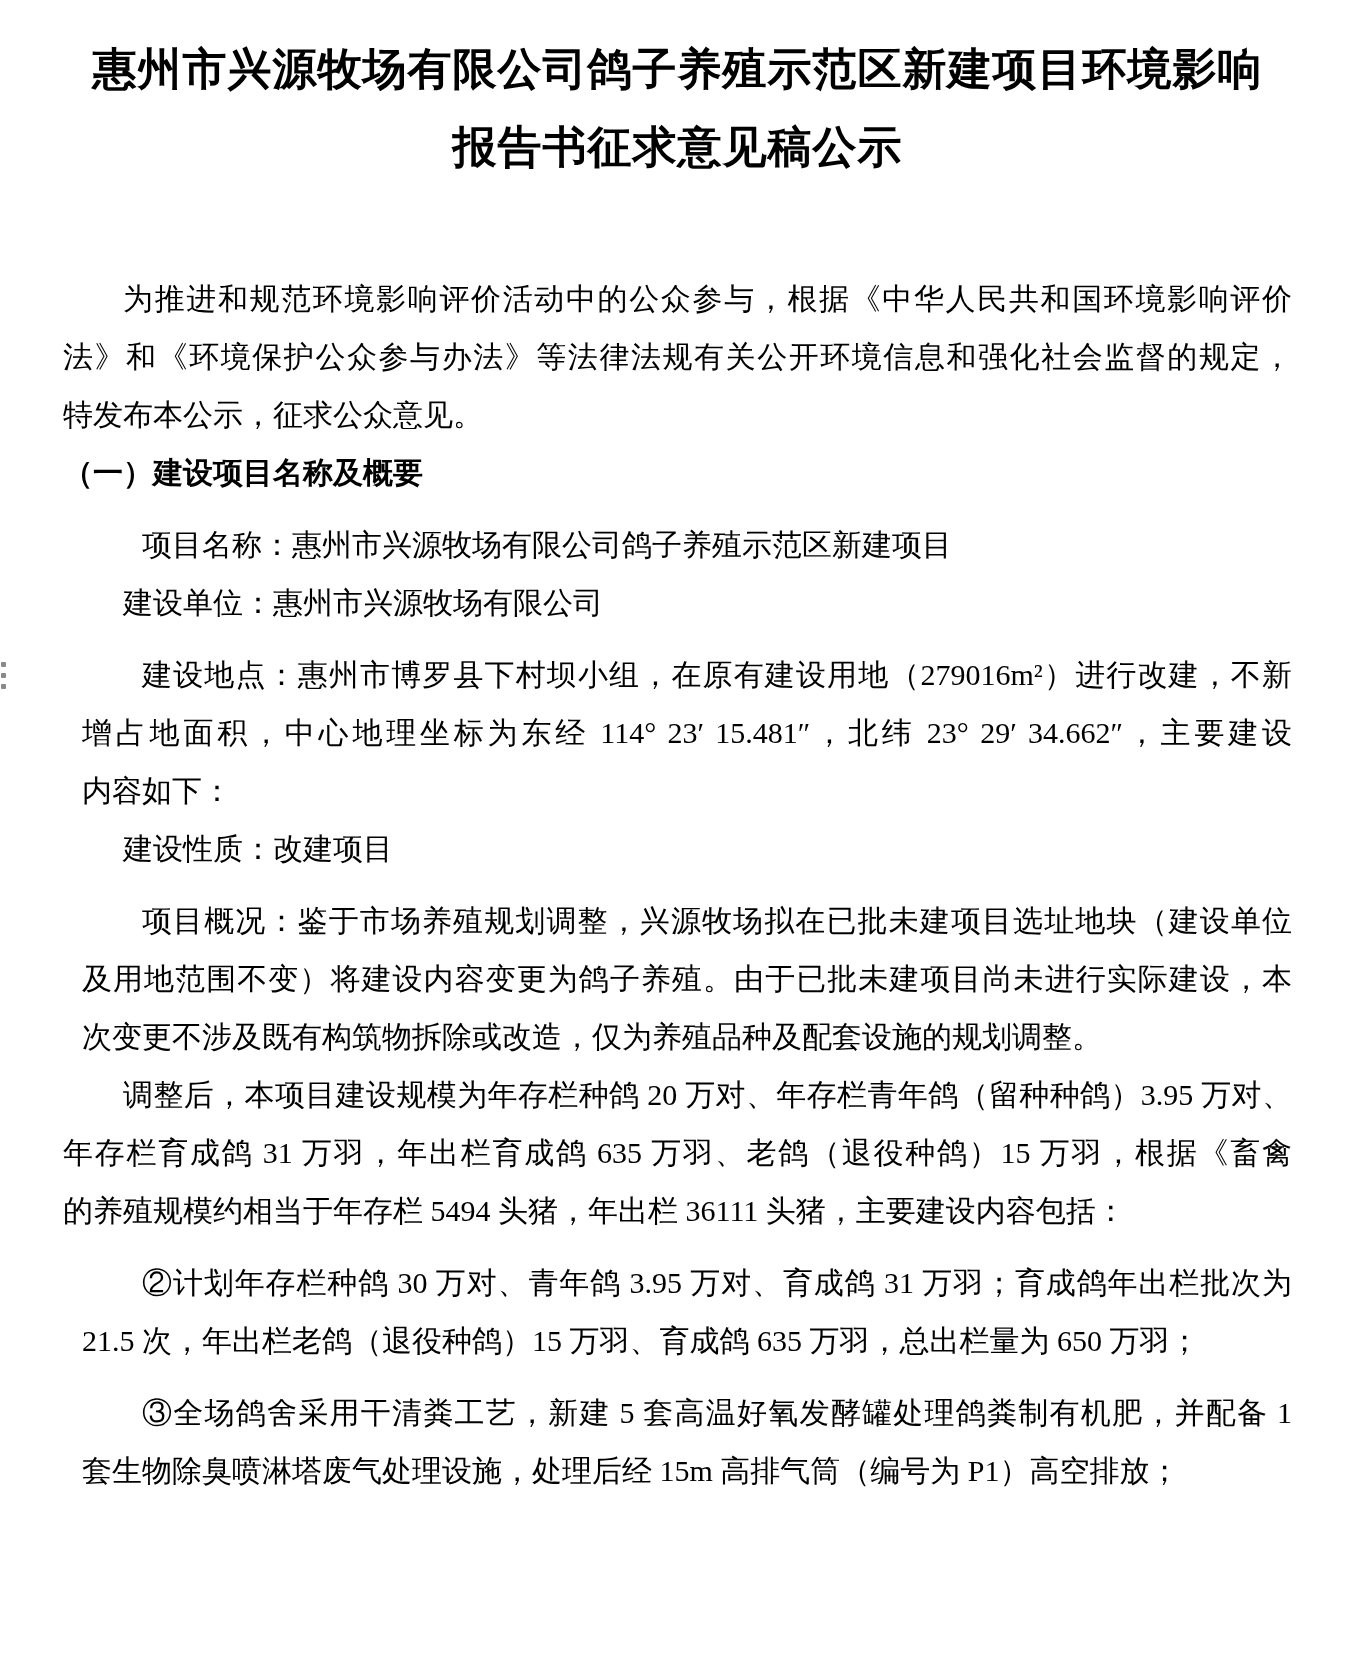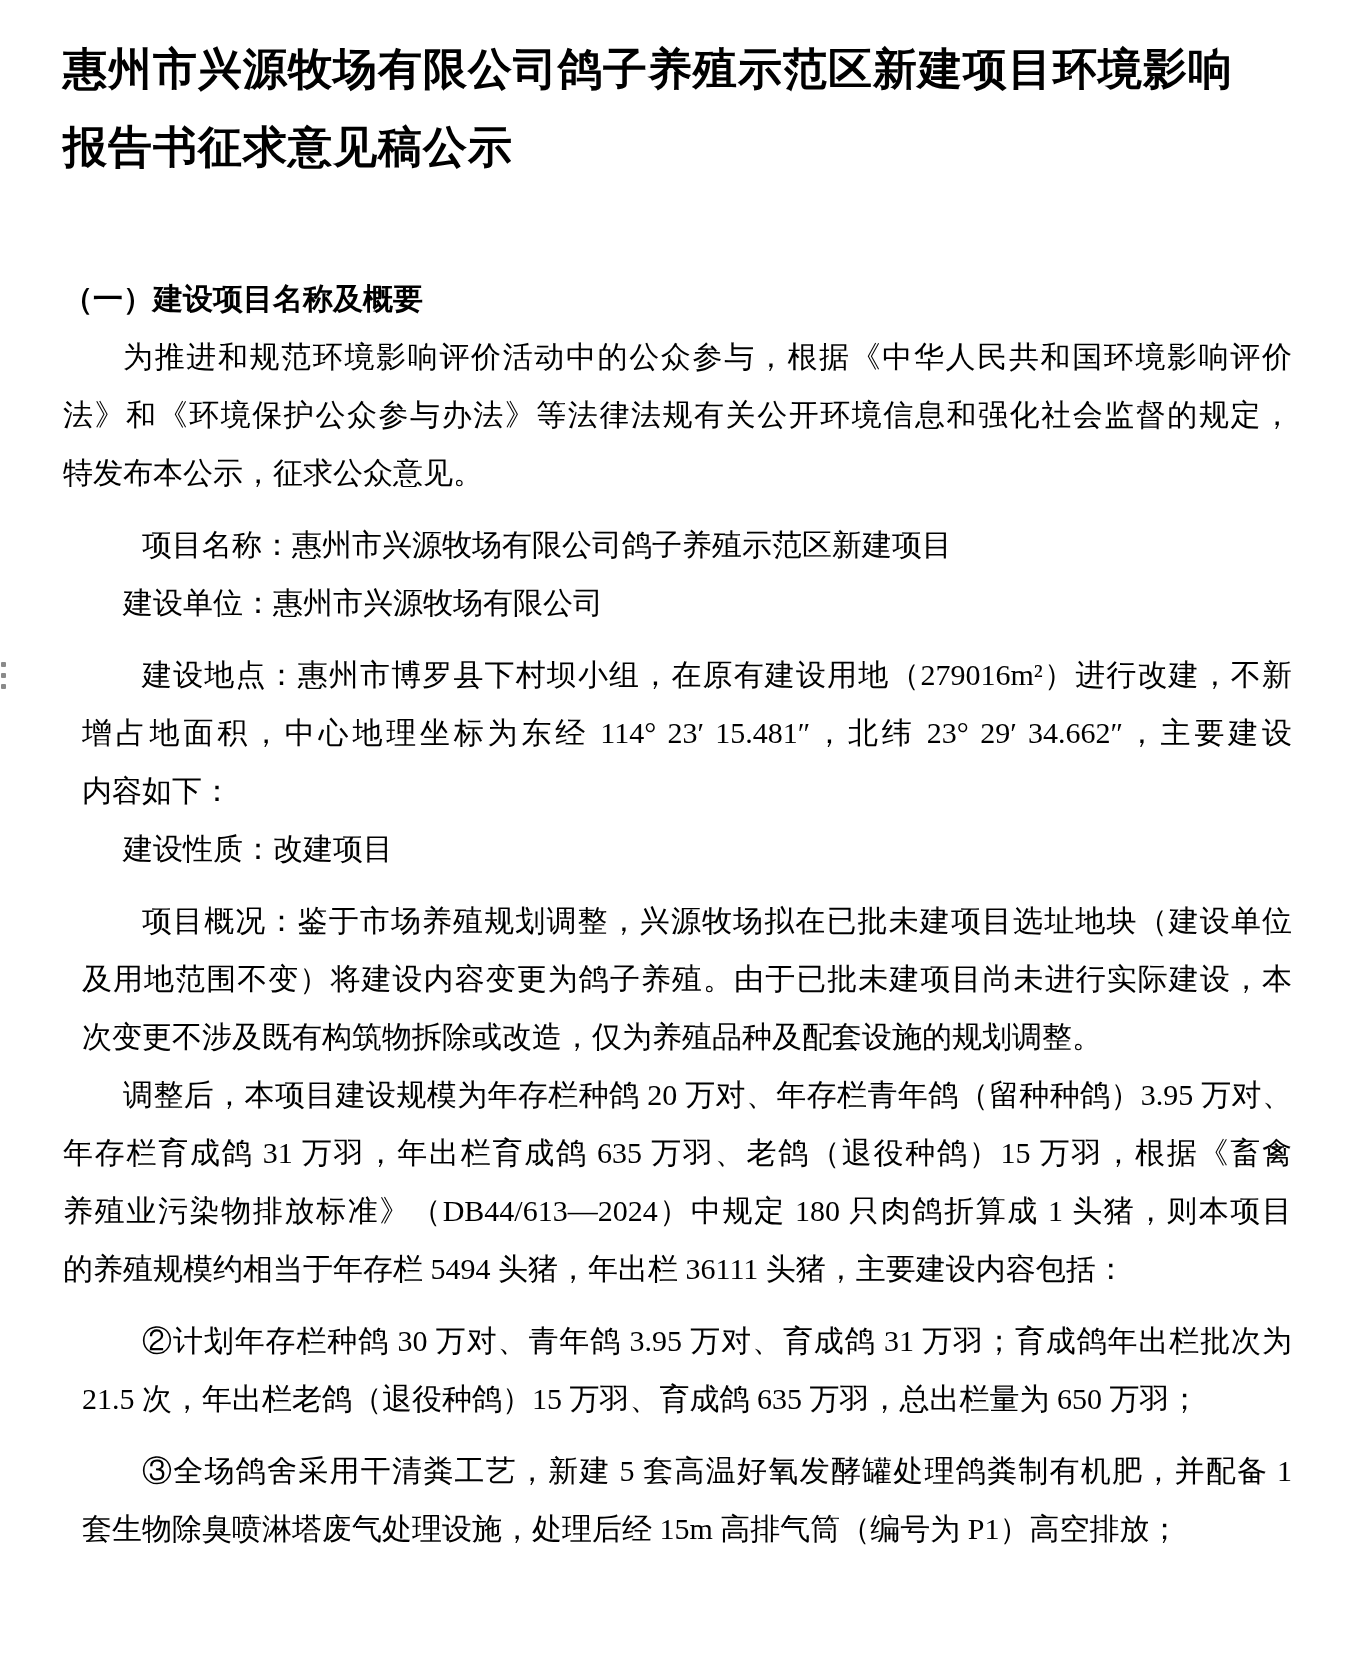--- a/index.html
+++ b/index.html
@@ -14,21 +14,21 @@
     background: #ffffff;
     color: #000000;
     overflow: hidden;
     font-family: "Liberation Serif", "DejaVu Serif", serif;
   }
   .content {
     margin: 0 63px;
   }
   .doc-title {
     margin: 30px 0 0 0;
-    text-align: left;
+    text-align: center;
     font-family: "Liberation Sans", "DejaVu Sans", sans-serif;
     font-weight: 900;
     font-size: 44px;
     line-height: 78px;
     letter-spacing: 1px;
   }
   .doc-body {
     margin-top: 84px;
   }
   .para {
@@ -82,27 +82,27 @@
     <i></i>
   </div>
 
   <div class="content">
     <h1 class="doc-title">
       <div class="title-line">惠州市兴源牧场有限公司鸽子养殖示范区新建项目环境影响</div>
       <div class="title-line">报告书征求意见稿公示</div>
     </h1>
 
     <div class="doc-body" id="doc-body">
-        <div class="para heading">
-          <div class="line last">（一）建设项目名称及概要</div>
-        </div>
         <div class="para">
           <div class="line indent">为推进和规范环境影响评价活动中的公众参与，根据《中华人民共和国环境影响评价</div>
           <div class="line">法》和《环境保护公众参与办法》等法律法规有关公开环境信息和强化社会监督的规定，</div>
           <div class="line last">特发布本公示，征求公众意见。</div>
+        </div>
+        <div class="para heading">
+          <div class="line last">（一）建设项目名称及概要</div>
         </div>
         <div class="para spaced">
           <div class="line last indent">项目名称：惠州市兴源牧场有限公司鸽子养殖示范区新建项目</div>
         </div>
         <div class="para">
           <div class="line last indent">建设单位：惠州市兴源牧场有限公司</div>
         </div>
         <div class="para spaced">
           <div class="line indent">建设地点：惠州市博罗县下村坝小组，在原有建设用地（279016m²）进行改建，不新</div>
           <div class="line">增占地面积，中心地理坐标为东经 114° 23′ 15.481″，北纬 23° 29′ 34.662″，主要建设</div>
@@ -112,21 +112,20 @@
           <div class="line last indent">建设性质：改建项目</div>
         </div>
         <div class="para spaced">
           <div class="line indent">项目概况：鉴于市场养殖规划调整，兴源牧场拟在已批未建项目选址地块（建设单位</div>
           <div class="line">及用地范围不变）将建设内容变更为鸽子养殖。由于已批未建项目尚未进行实际建设，本</div>
           <div class="line last">次变更不涉及既有构筑物拆除或改造，仅为养殖品种及配套设施的规划调整。</div>
         </div>
         <div class="para">
           <div class="line indent">调整后，本项目建设规模为年存栏种鸽 20 万对、年存栏青年鸽（留种种鸽）3.95 万对、</div>
           <div class="line">年存栏育成鸽 31 万羽，年出栏育成鸽 635 万羽、老鸽（退役种鸽）15 万羽，根据《畜禽</div>
-          <div class="line">养殖业污染物排放标准》（DB44/613—2024）中规定 180 只肉鸽折算成 1 头猪，则本项目</div>
           <div class="line last">的养殖规模约相当于年存栏 5494 头猪，年出栏 36111 头猪，主要建设内容包括：</div>
         </div>
         <div class="para spaced">
           <div class="line indent">②计划年存栏种鸽 30 万对、青年鸽 3.95 万对、育成鸽 31 万羽；育成鸽年出栏批次为</div>
           <div class="line last">21.5 次，年出栏老鸽（退役种鸽）15 万羽、育成鸽 635 万羽，总出栏量为 650 万羽；</div>
         </div>
         <div class="para spaced">
           <div class="line indent">③全场鸽舍采用干清粪工艺，新建 5 套高温好氧发酵罐处理鸽粪制有机肥，并配备 1</div>
           <div class="line last">套生物除臭喷淋塔废气处理设施，处理后经 15m 高排气筒（编号为 P1）高空排放；</div>
         </div>

